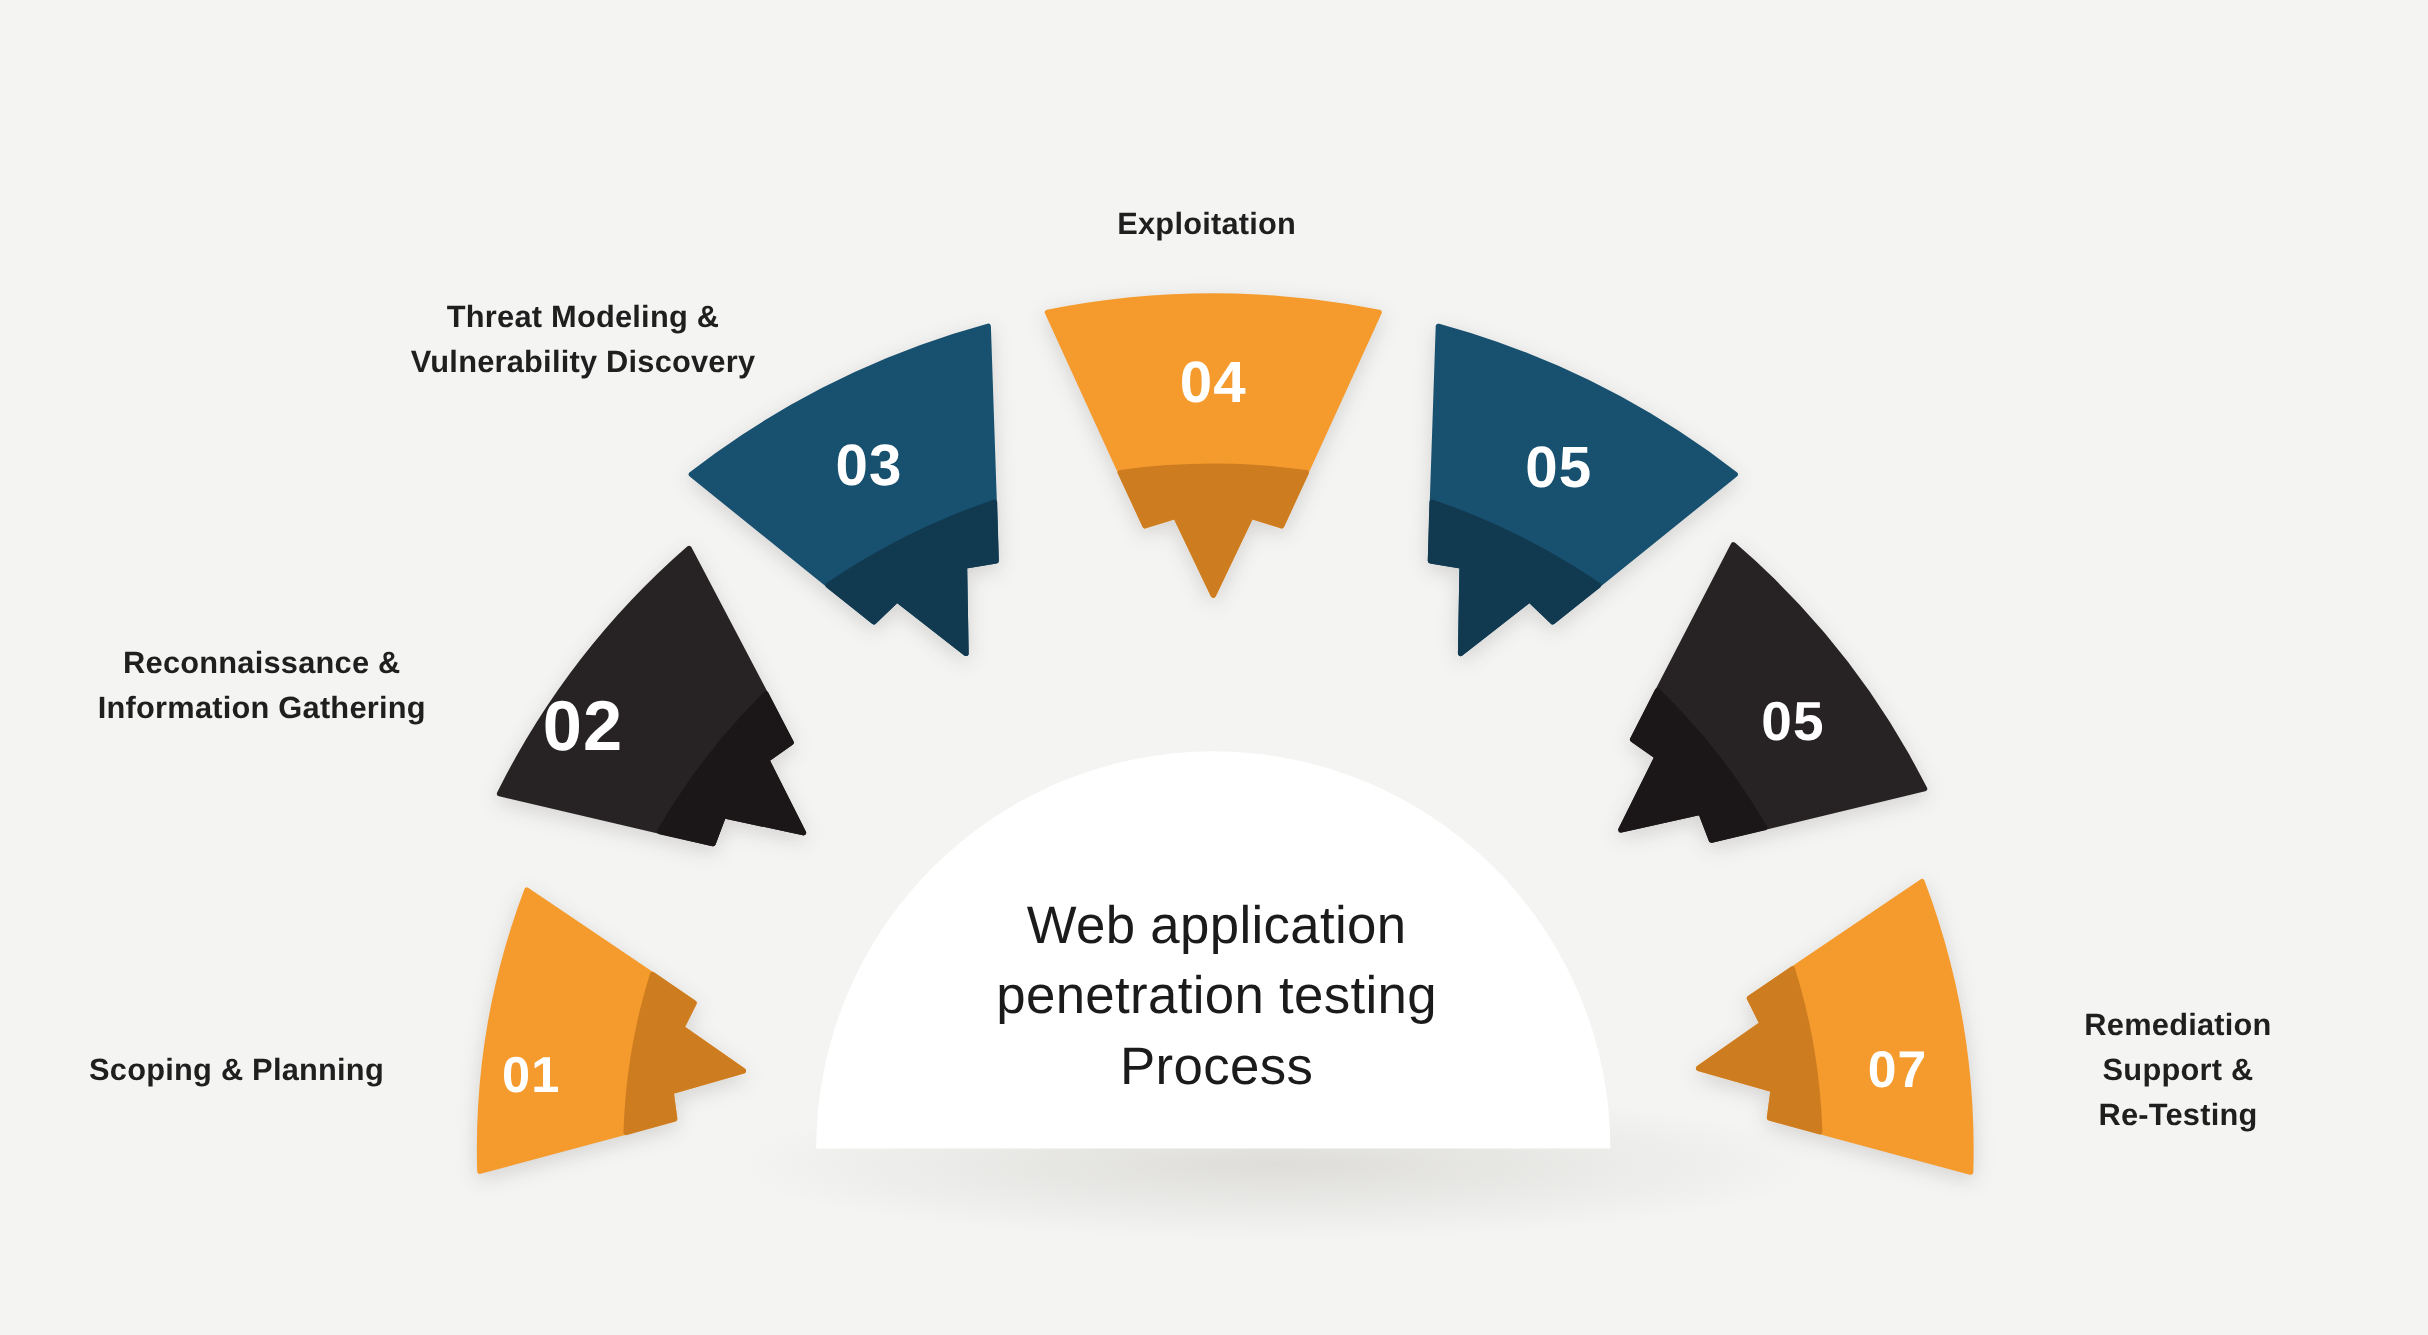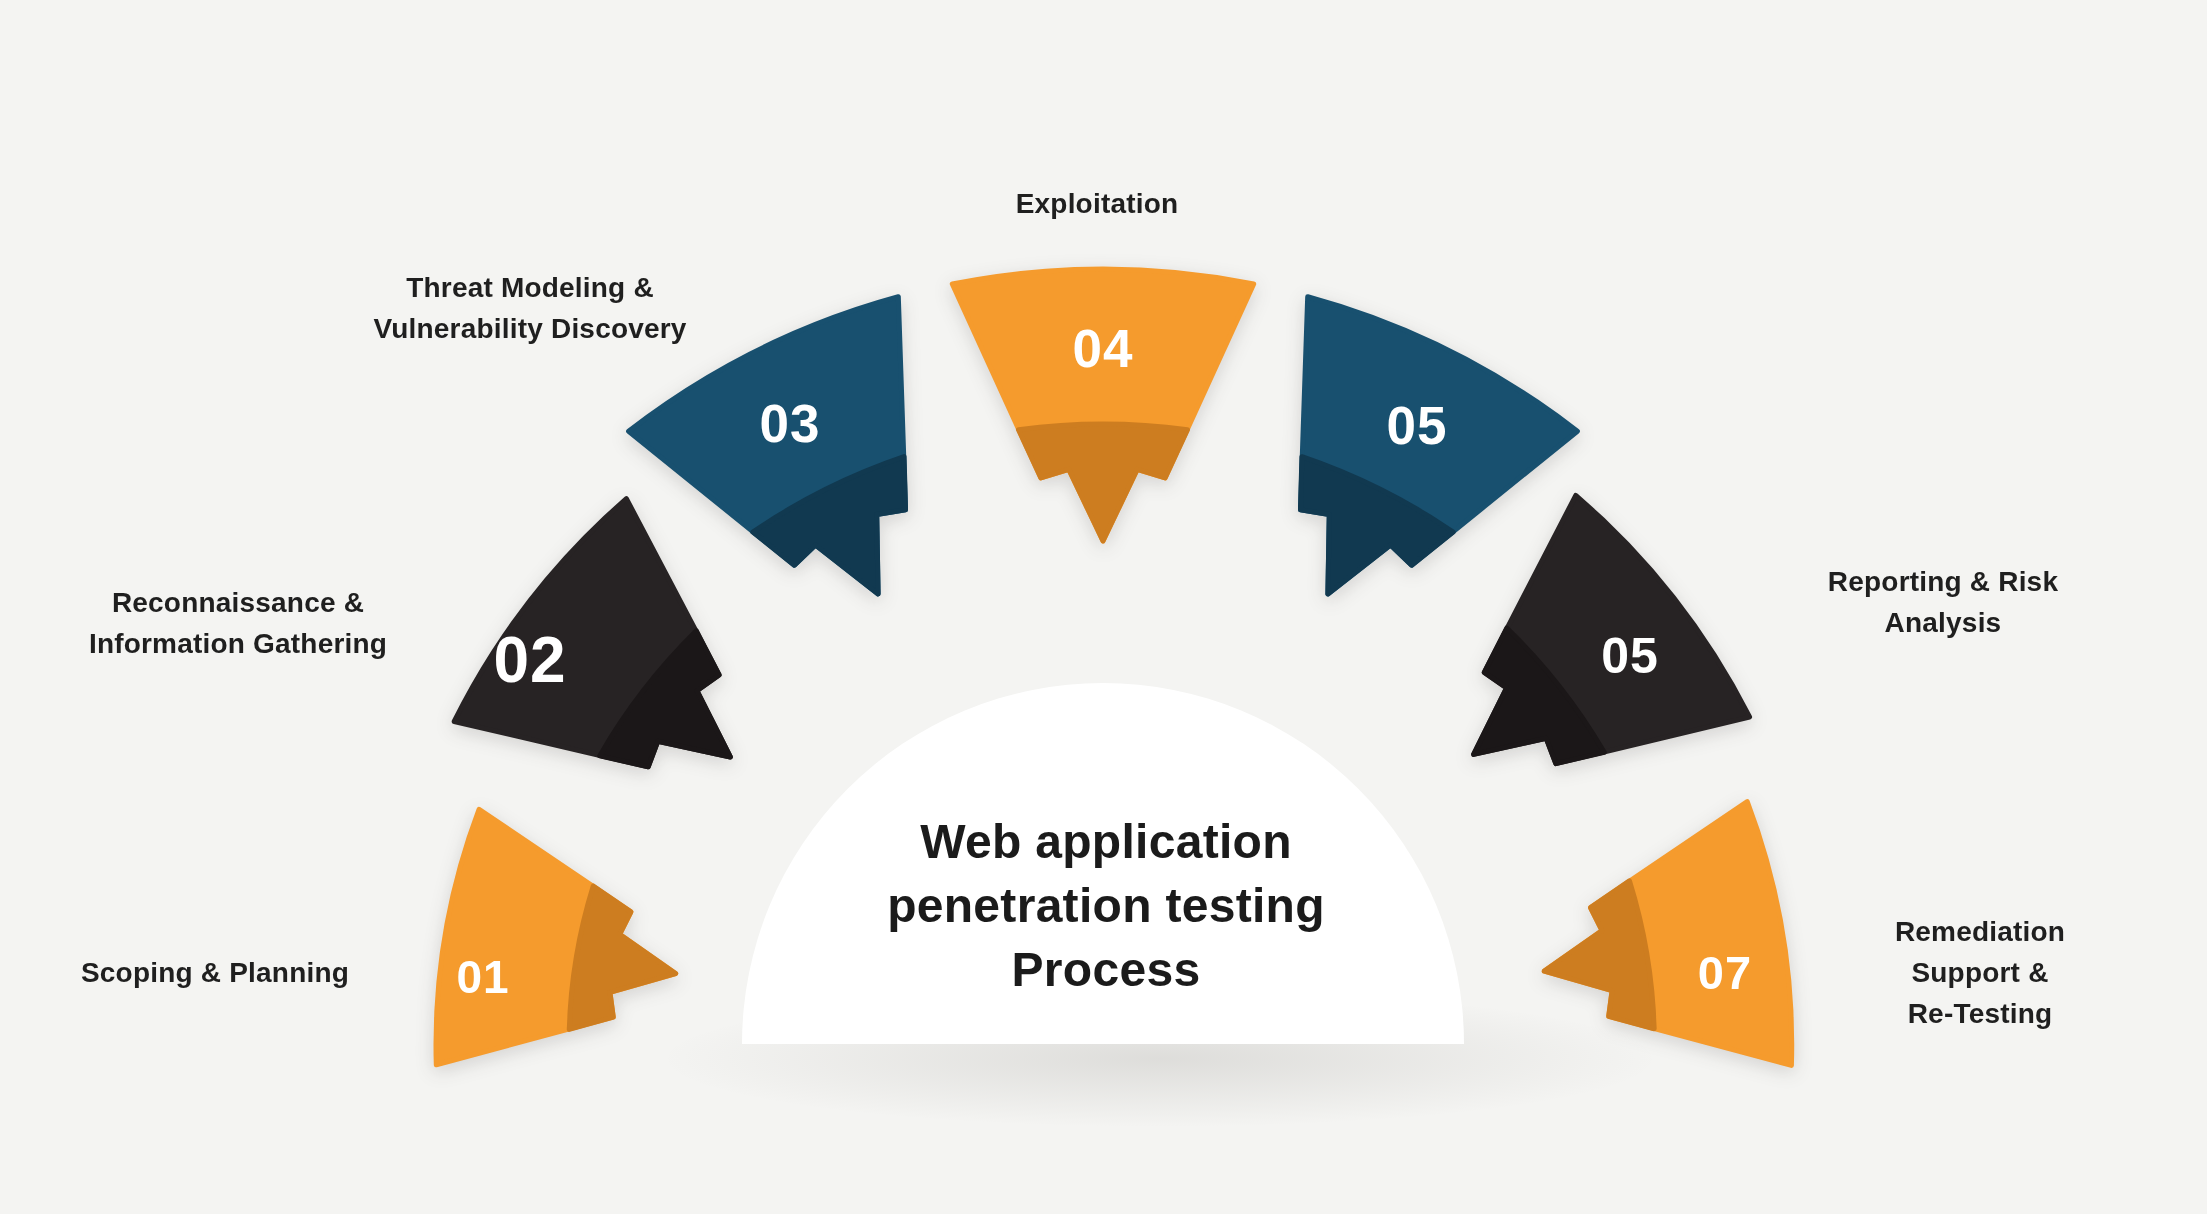--- a/index.html
+++ b/index.html
@@ -21,21 +21,21 @@
   .dome{
     position:absolute;z-index:3;
     left:742px;top:683px;width:722px;height:361px;
     background:var(--dome,#ffffff);
     border-radius:361px 361px 0 0;
   }
   .title{
     position:absolute;z-index:4;
     left:1106px;top:906px;
     transform:translate(-50%,-50%);
-    font-size:48px;font-weight:700;line-height:64px;
+    font-size:48px;font-weight:400;line-height:64px;
     color:var(--title-color,#1b1b1b);
     text-align:center;white-space:pre-line;letter-spacing:.3px;
   }
   .step-label{
     position:absolute;z-index:4;
     transform:translate(-50%,-50%);
     font-size:28px;font-weight:700;line-height:41px;
     color:var(--label-color,#1f1f1f);
     text-align:center;white-space:pre-line;letter-spacing:.2px;
   }
@@ -88,21 +88,20 @@
   <div class="title">Web application
 penetration testing
 Process</div>
 
   <div class="step-label" style="left:215px;top:972px;">Scoping &amp; Planning</div>
   <div class="step-label" style="left:238px;top:608px;margin-top:15px;">Reconnaissance &amp;
 Information Gathering</div>
   <div class="step-label" style="left:530px;top:308px;">Threat Modeling &amp;
 Vulnerability Discovery</div>
   <div class="step-label" style="left:1097px;top:203px;">Exploitation</div>
-  <div class="step-label" style="left:1943px;top:602px;">Reporting &amp; Risk Analysis</div>
   <div class="step-label" style="left:1980px;top:972px;">Remediation Support &amp;
 Re-Testing</div>
 
   <div class="step-number" style="left:483px;top:977px;font-size:46px;">01</div>
   <div class="step-number" style="left:530px;top:660px;font-size:64px;">02</div>
   <div class="step-number" style="left:790px;top:423px;font-size:53px;">03</div>
   <div class="step-number" style="left:1103px;top:348px;font-size:53px;">04</div>
   <div class="step-number" style="left:1417px;top:425px;font-size:53px;">05</div>
   <div class="step-number" style="left:1630px;top:656px;font-size:50px;">05</div>
   <div class="step-number" style="left:1725px;top:972px;font-size:47px;">07</div>

